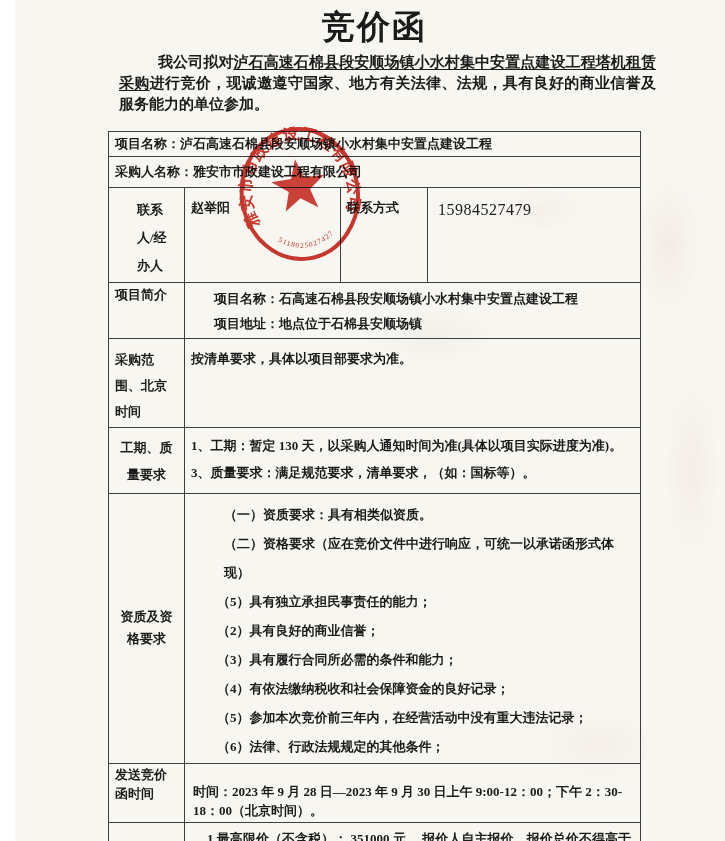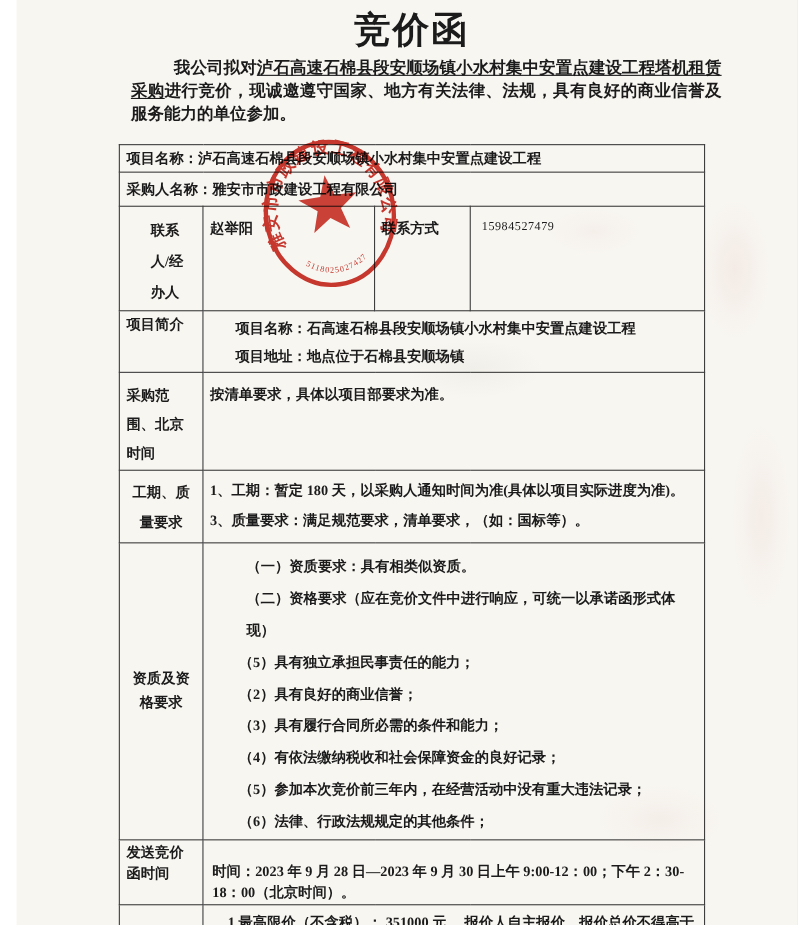--- a/index.html
+++ b/index.html
@@ -37,21 +37,21 @@
     font-size:13px; font-weight:bold; line-height:1.5;
     padding:2px 6px; overflow:hidden;
   }
   td.lbl { padding:2px 4px; }
   tr.r1 td { height:17px; padding-top:2px; }
   tr.r2 td { height:30px; vertical-align:middle; padding-top:0; padding-bottom:0; }
   tr.r3 td { height:63px; }
   tr.r3 td.lbl { padding-top:8px; line-height:28px;padding-left:28px; }
   tr.r3 td.cell-name { padding-top:10px;margin-left:12px; }
   tr.r3 td.cell-method { padding-top:10px; padding-left:6px; }
-  tr.r3 td.cell-phone { padding-top:10px; padding-left:10px; font-weight:normal; font-size:11px; letter-spacing:.5px; }
+  tr.r3 td.cell-phone { padding-top:10px; padding-left:10px; font-weight:normal; font-size:16px; letter-spacing:.5px; }
   tr.r4 td { height:50px; }
   tr.r4 td.val { padding-top:3px; line-height:25px;padding-left:29px; }
   tr.r4 td.lbl { padding-top:2px; }
   tr.r5 td { height:53px; }
   tr.r5 td.lbl { padding-top:8px; line-height:26px; }
   tr.r5 td.val { padding-top:10px; }
   tr.r6 td { height:57px; }
   tr.r6 td.lbl { padding-top:6px; line-height:27px; text-align:center; }
   tr.r6 td.val { padding-top:4px; line-height:27px; }
   tr.r7 td { height:240px; }
@@ -112,21 +112,21 @@
         <div>项目地址：地点位于石棉县安顺场镇</div>
       </td>
     </tr>
     <tr class="r5">
       <td class="lbl">采购范围、北京时间</td>
       <td class="val" colspan="3">按清单要求，具体以项目部要求为准。</td>
     </tr>
     <tr class="r6">
       <td class="lbl">工期、质量要求</td>
       <td class="val" colspan="3">
-        <div>1、工期：暂定 180 天，以采购人通知时间为准(具体以项目实际进度为准)。</div>
+        <div>1、工期：暂定 130 天，以采购人通知时间为准(具体以项目实际进度为准)。</div>
         <div>3、质量要求：满足规范要求，清单要求，（如：国标等）。</div>
       </td>
     </tr>
     <tr class="r7">
       <td class="lbl">资质及资格要求</td>
       <td class="val" colspan="3">
         <div class="q-major">（一）资质要求：具有相类似资质。</div>
         <div class="q-major">（二）资格要求（应在竞价文件中进行响应，可统一以承诺函形式体现）</div>
         <div class="q-item">（5）具有独立承担民事责任的能力；</div>
         <div class="q-item">（2）具有良好的商业信誉；</div>

